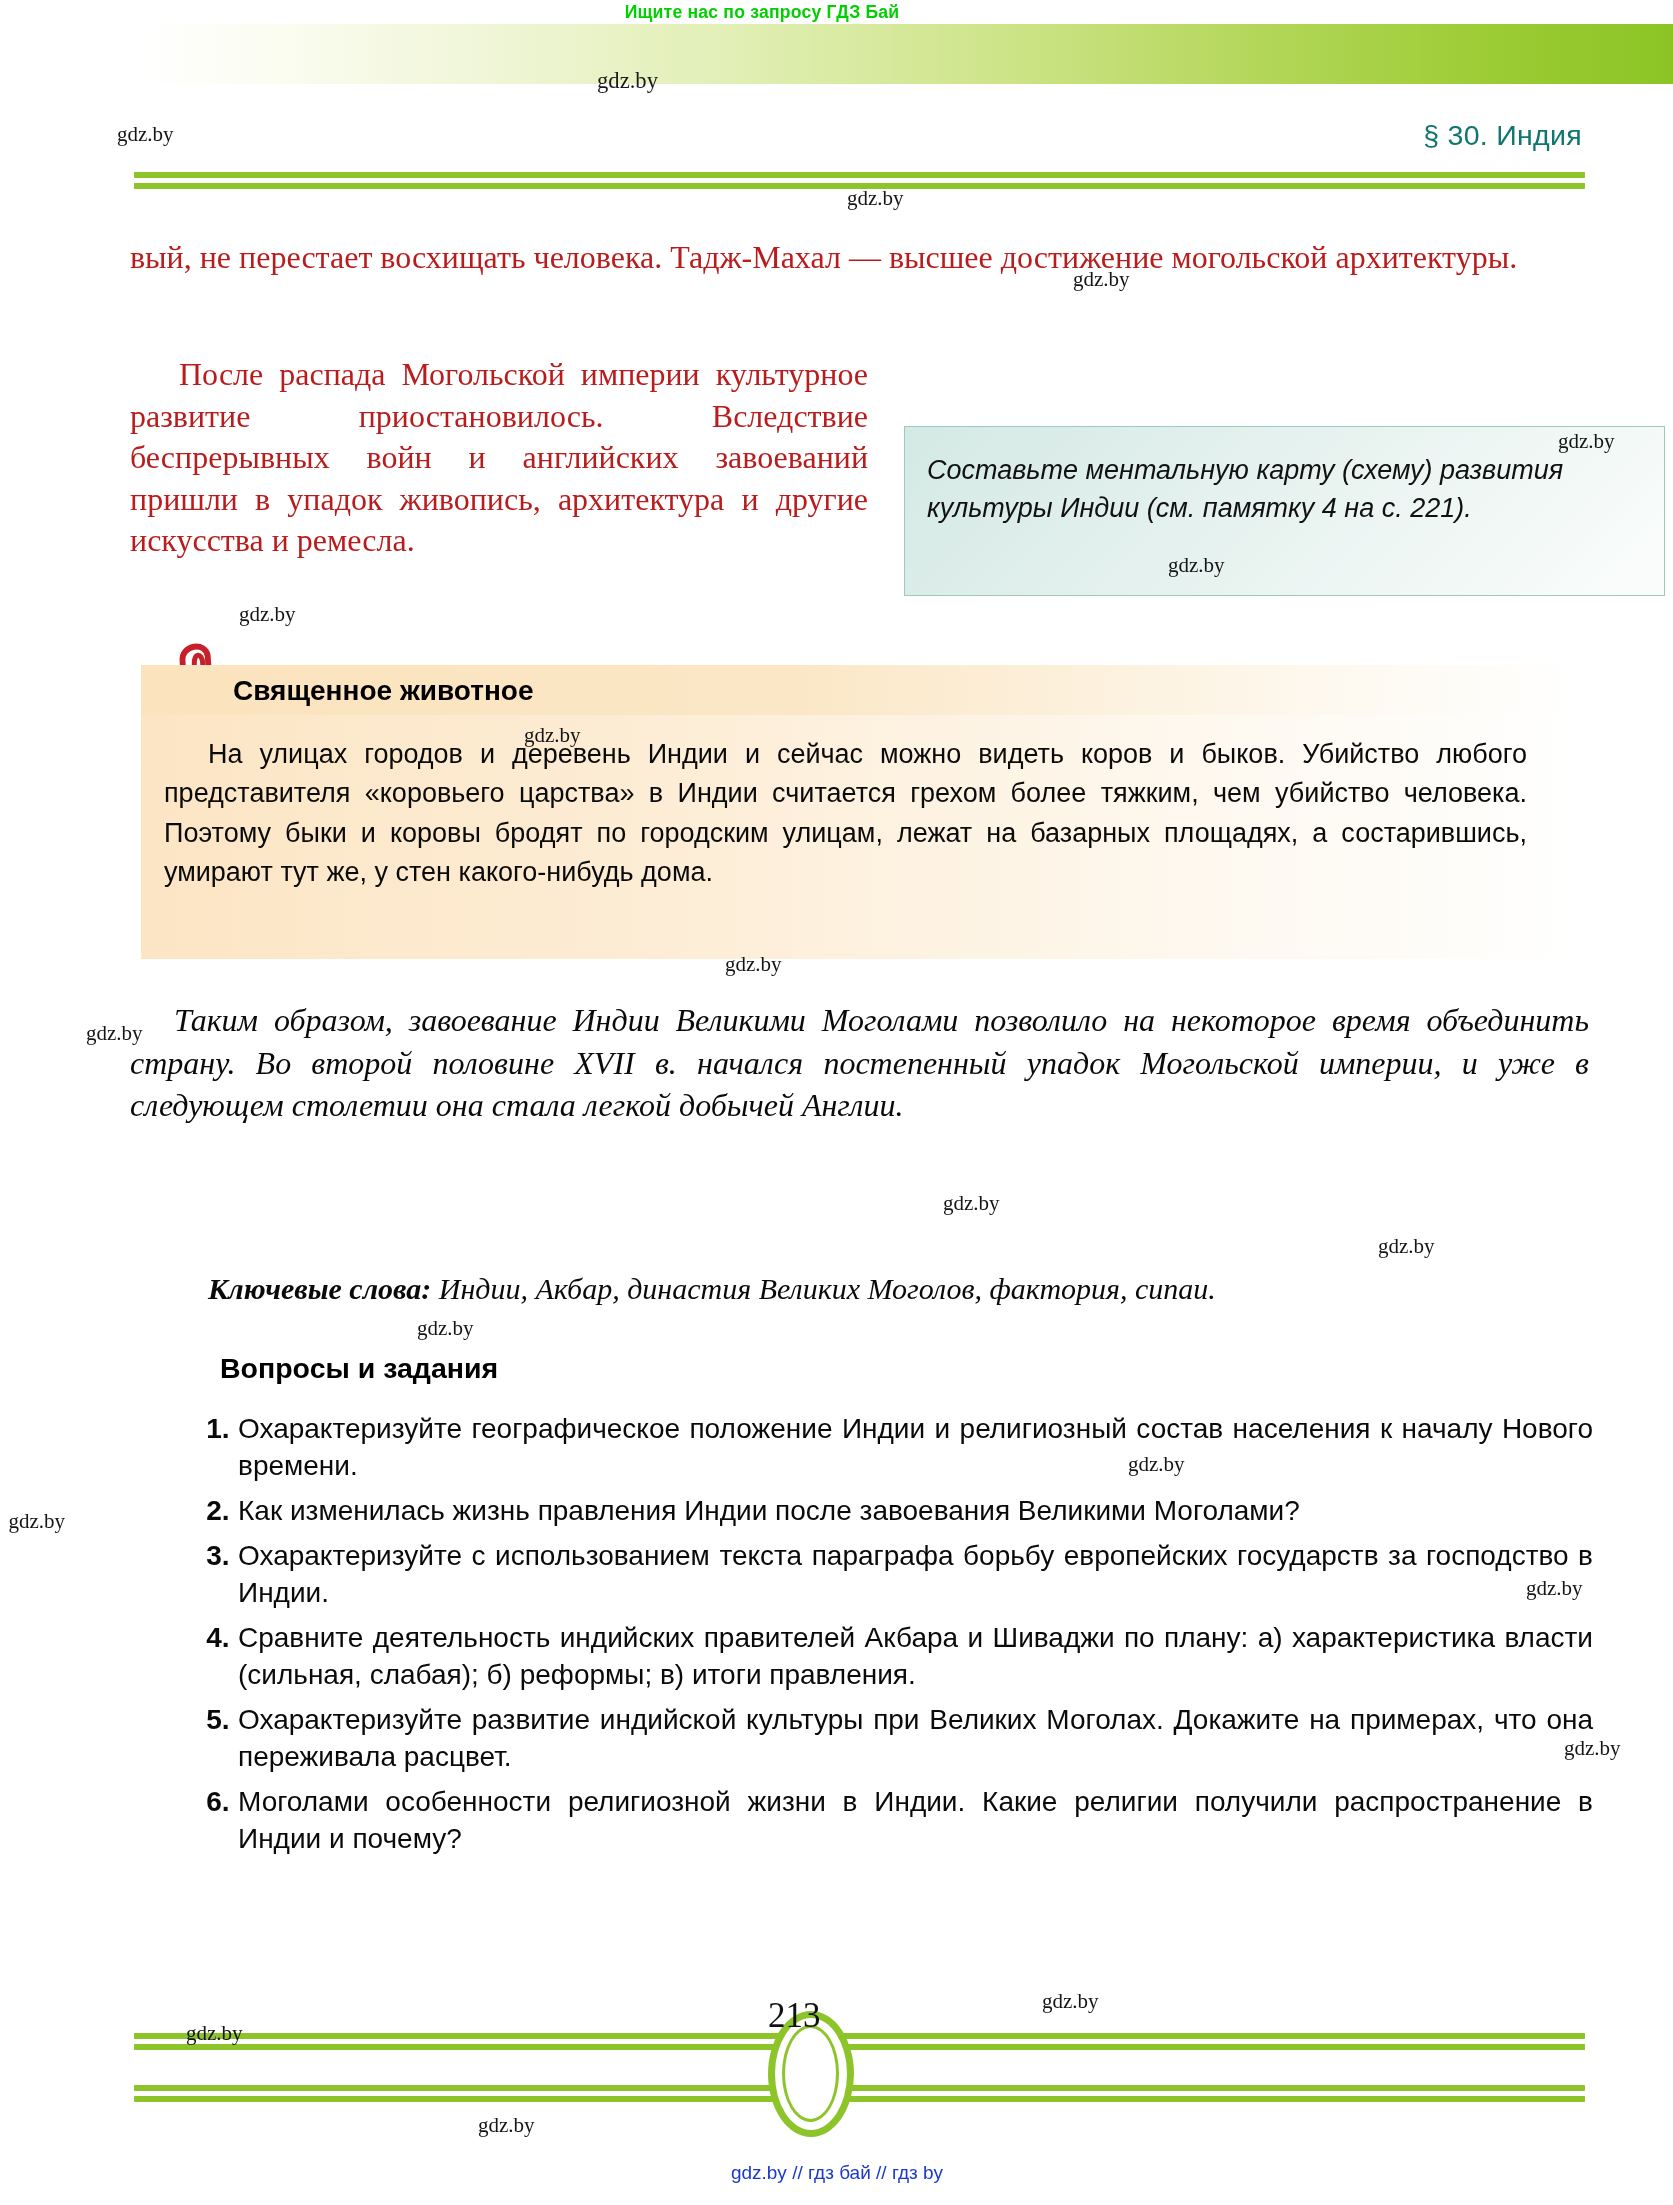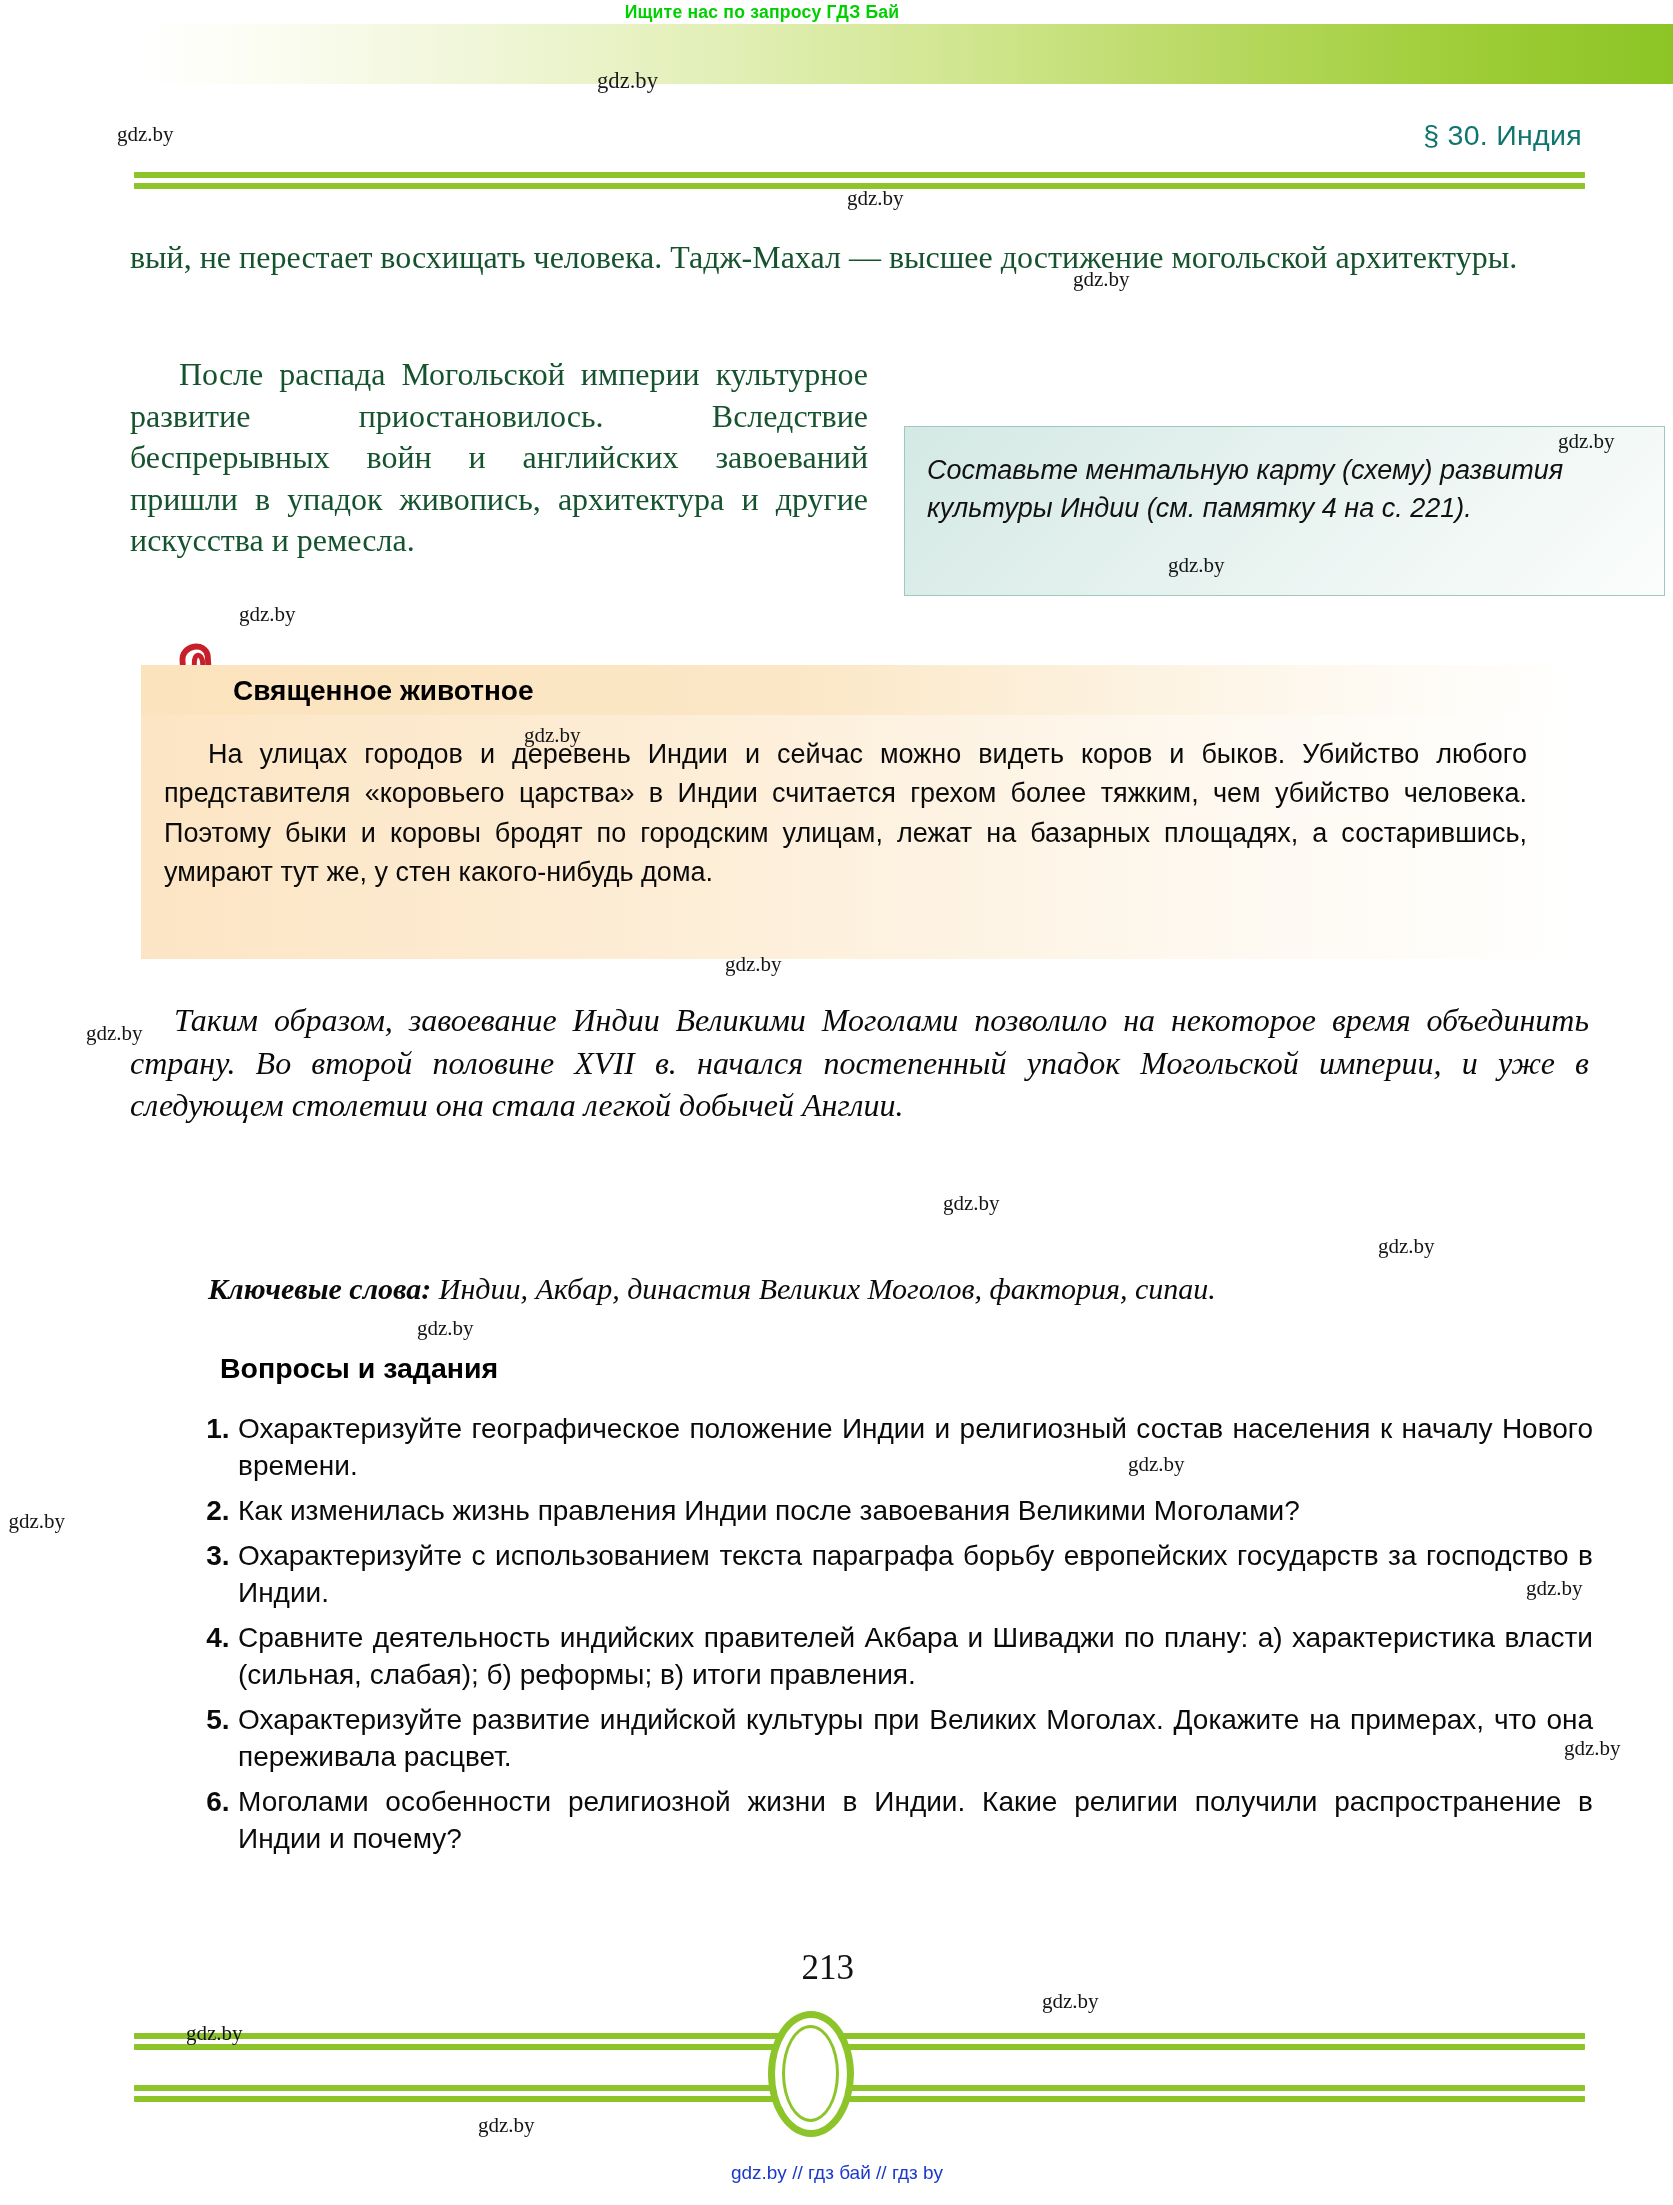--- a/index.html
+++ b/index.html
@@ -75,21 +75,21 @@
   .rule-top { top: 172px; }
 
   
   .body-col {
     position: absolute;
     left: 130px;
     width: 1459px;
     font-family: "Liberation Serif", serif;
     font-size: 32px;
     line-height: 1.30;
-    color: #14532d;
+    color: #b91c1c;
     text-align: justify;
   }
   .p1 { top: 237px; }
   .p2 { top: 354px; width: 738px; text-align: justify; }
   .p2 .indent { display: inline-block; width: 49px; }
 
   
   .callout {
     position: absolute;
     top: 426px; left: 904px;
@@ -222,23 +222,23 @@
   .page-oval-inner {
     position: absolute;
     top: 6.7px; left: 6.7px;
     width: 57px; height: 97px;
     border: 3.4px solid #8cc42a;
     border-radius: 50%;
     background: #ffffff;
   }
   .page-num {
     position: absolute;
-    top: 1948px; left: 768px;
+    top: 1996px; left: 768px;
     width: 86px;
-    text-align: right;
+    text-align: left;
     font-family: "Liberation Serif", serif;
     font-size: 35px;
     color: #111111;
     z-index: 4;
   }
   .footer-links {
     position: absolute;
     top: 2162px; left: 0; width: 1674px;
     text-align: center;
     font-family: "Liberation Sans", sans-serif;

